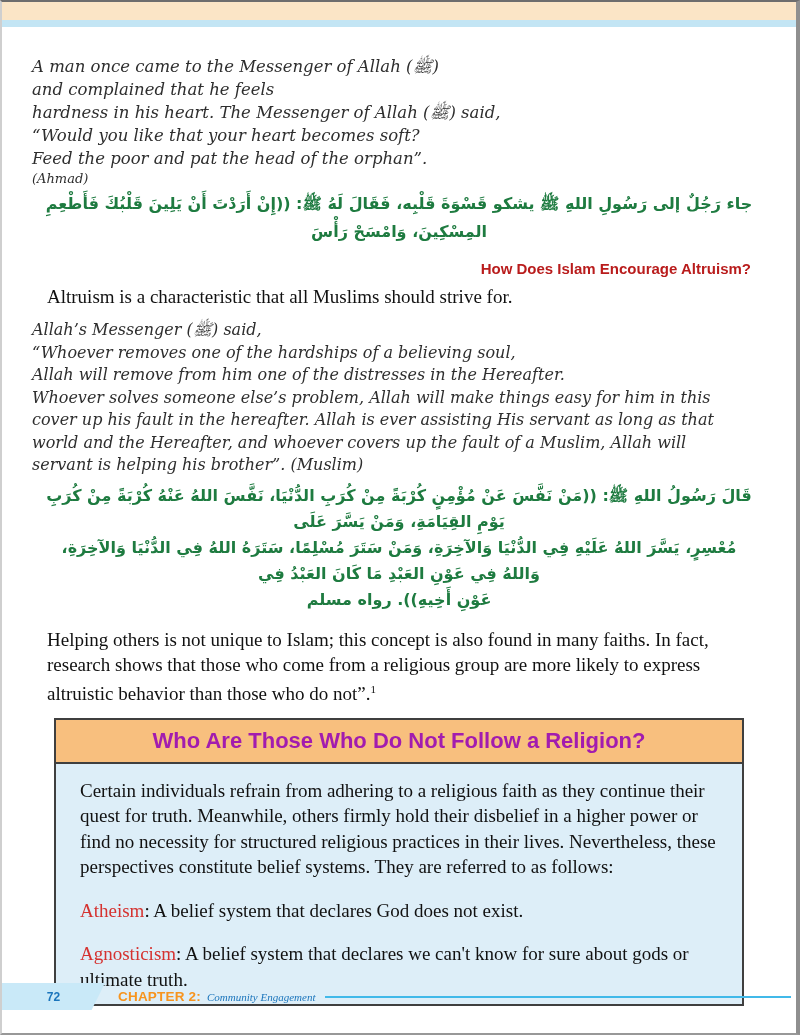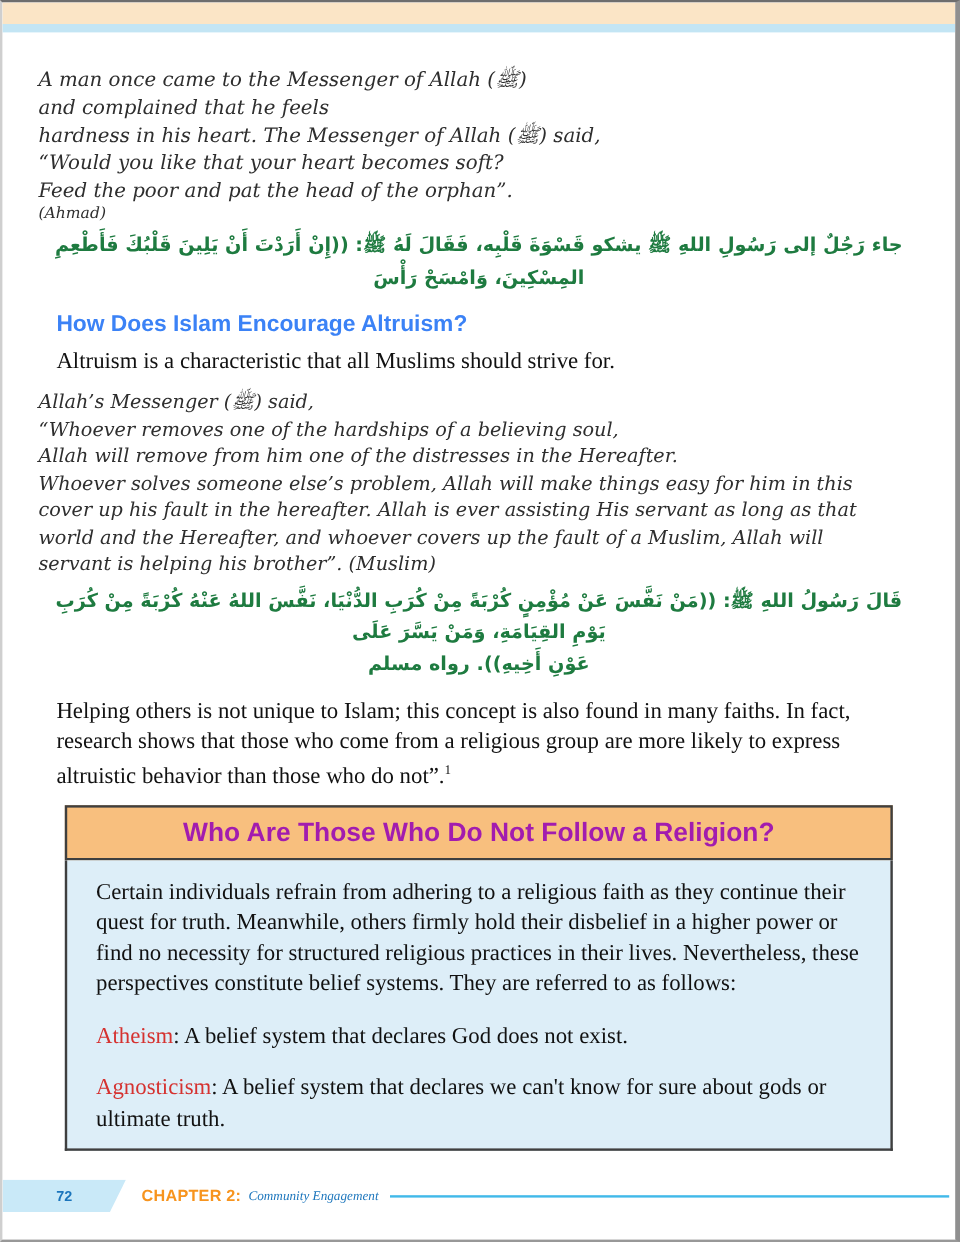--- a/index.html
+++ b/index.html
@@ -18,21 +18,21 @@
   .quote-1 { margin:28px 30px 0; font-size:16.5px; line-height:23px; }
   .quote-2 { margin:10px 30px 0; font-size:16px; line-height:22.5px; }
   .quote-source { font-size:13px; line-height:18px; }
 
   .arabic { direction:rtl; text-align:center; color:#1e7b40;
             font-family:"DejaVu Sans", sans-serif; font-weight:bold; }
   .arabic-1 { margin:2px 40px 0; font-size:16px; line-height:28px; }
   .arabic-2 { margin:6px 40px 0; font-size:16px; line-height:26px; }
 
   .section-heading { font-family:"Liberation Sans", sans-serif; font-weight:bold;
-    font-size:19px; color:#3b82f6; margin:14px 45px 0; }
+    font-size:15px; color:#b91c1c; margin:14px 45px 0;text-align:right; }
   .intro { font-size:19px; line-height:24px; margin:8px 45px 0; }
   .body-para { font-size:19px; line-height:25px; margin:14px 45px 0; }
   sup { font-size:11px; }
 
   .info-box { margin:12px 52px 0; }
   .info-box-header {
     border:2px solid #3f3f3f; background:#f8bf7e; text-align:center;
     font-family:"Liberation Sans", sans-serif; font-weight:bold;
     font-size:22px; color:#a21caf; padding:8px 4px;
   }
@@ -86,20 +86,21 @@
     <div>“Whoever removes one of the hardships of a believing soul,</div>
     <div>Allah will remove from him one of the distresses in the Hereafter.</div>
     <div>Whoever solves someone else’s problem, Allah will make things easy for him in this</div>
     <div>cover up his fault in the hereafter. Allah is ever assisting His servant as long as that</div>
     <div>world and the Hereafter, and whoever covers up the fault of a Muslim, Allah will</div>
     <div>servant is helping his brother”. (Muslim)</div>
   </div>
 
   <div class="arabic arabic-2">
     <div>قَالَ رَسُولُ اللهِ ﷺ: ((مَنْ نَفَّسَ عَنْ مُؤْمِنٍ كُرْبَةً مِنْ كُرَبِ الدُّنْيَا، نَفَّسَ اللهُ عَنْهُ كُرْبَةً مِنْ كُرَبِ يَوْمِ القِيَامَةِ، وَمَنْ يَسَّرَ عَلَى</div>
+    <div>مُعْسِرٍ، يَسَّرَ اللهُ عَلَيْهِ فِي الدُّنْيَا وَالآخِرَةِ، وَمَنْ سَتَرَ مُسْلِمًا، سَتَرَهُ اللهُ فِي الدُّنْيَا وَالآخِرَةِ، وَاللهُ فِي عَوْنِ العَبْدِ مَا كَانَ العَبْدُ فِي</div>
     <div>عَوْنِ أَخِيهِ)). رواه مسلم</div>
   </div>
 
   <p class="body-para"><span>Helping others is not unique to Islam; this concept is also found in many faiths. In fact, research shows that those who come from a religious group are more likely to express altruistic behavior than those who do not”.</span><sup>1</sup></p>
 
   <div class="info-box">
     <div class="info-box-header">Who Are Those Who Do Not Follow a Religion?</div>
     <div class="info-box-body">
       <p>Certain individuals refrain from adhering to a religious faith as they continue their quest for truth. Meanwhile, others firmly hold their disbelief in a higher power or find no necessity for structured religious practices in their lives. Nevertheless, these perspectives constitute belief systems. They are referred to as follows:</p>
       <p class="term-line"><span class="term">Atheism</span><span>: A belief system that declares God does not exist.</span></p>

